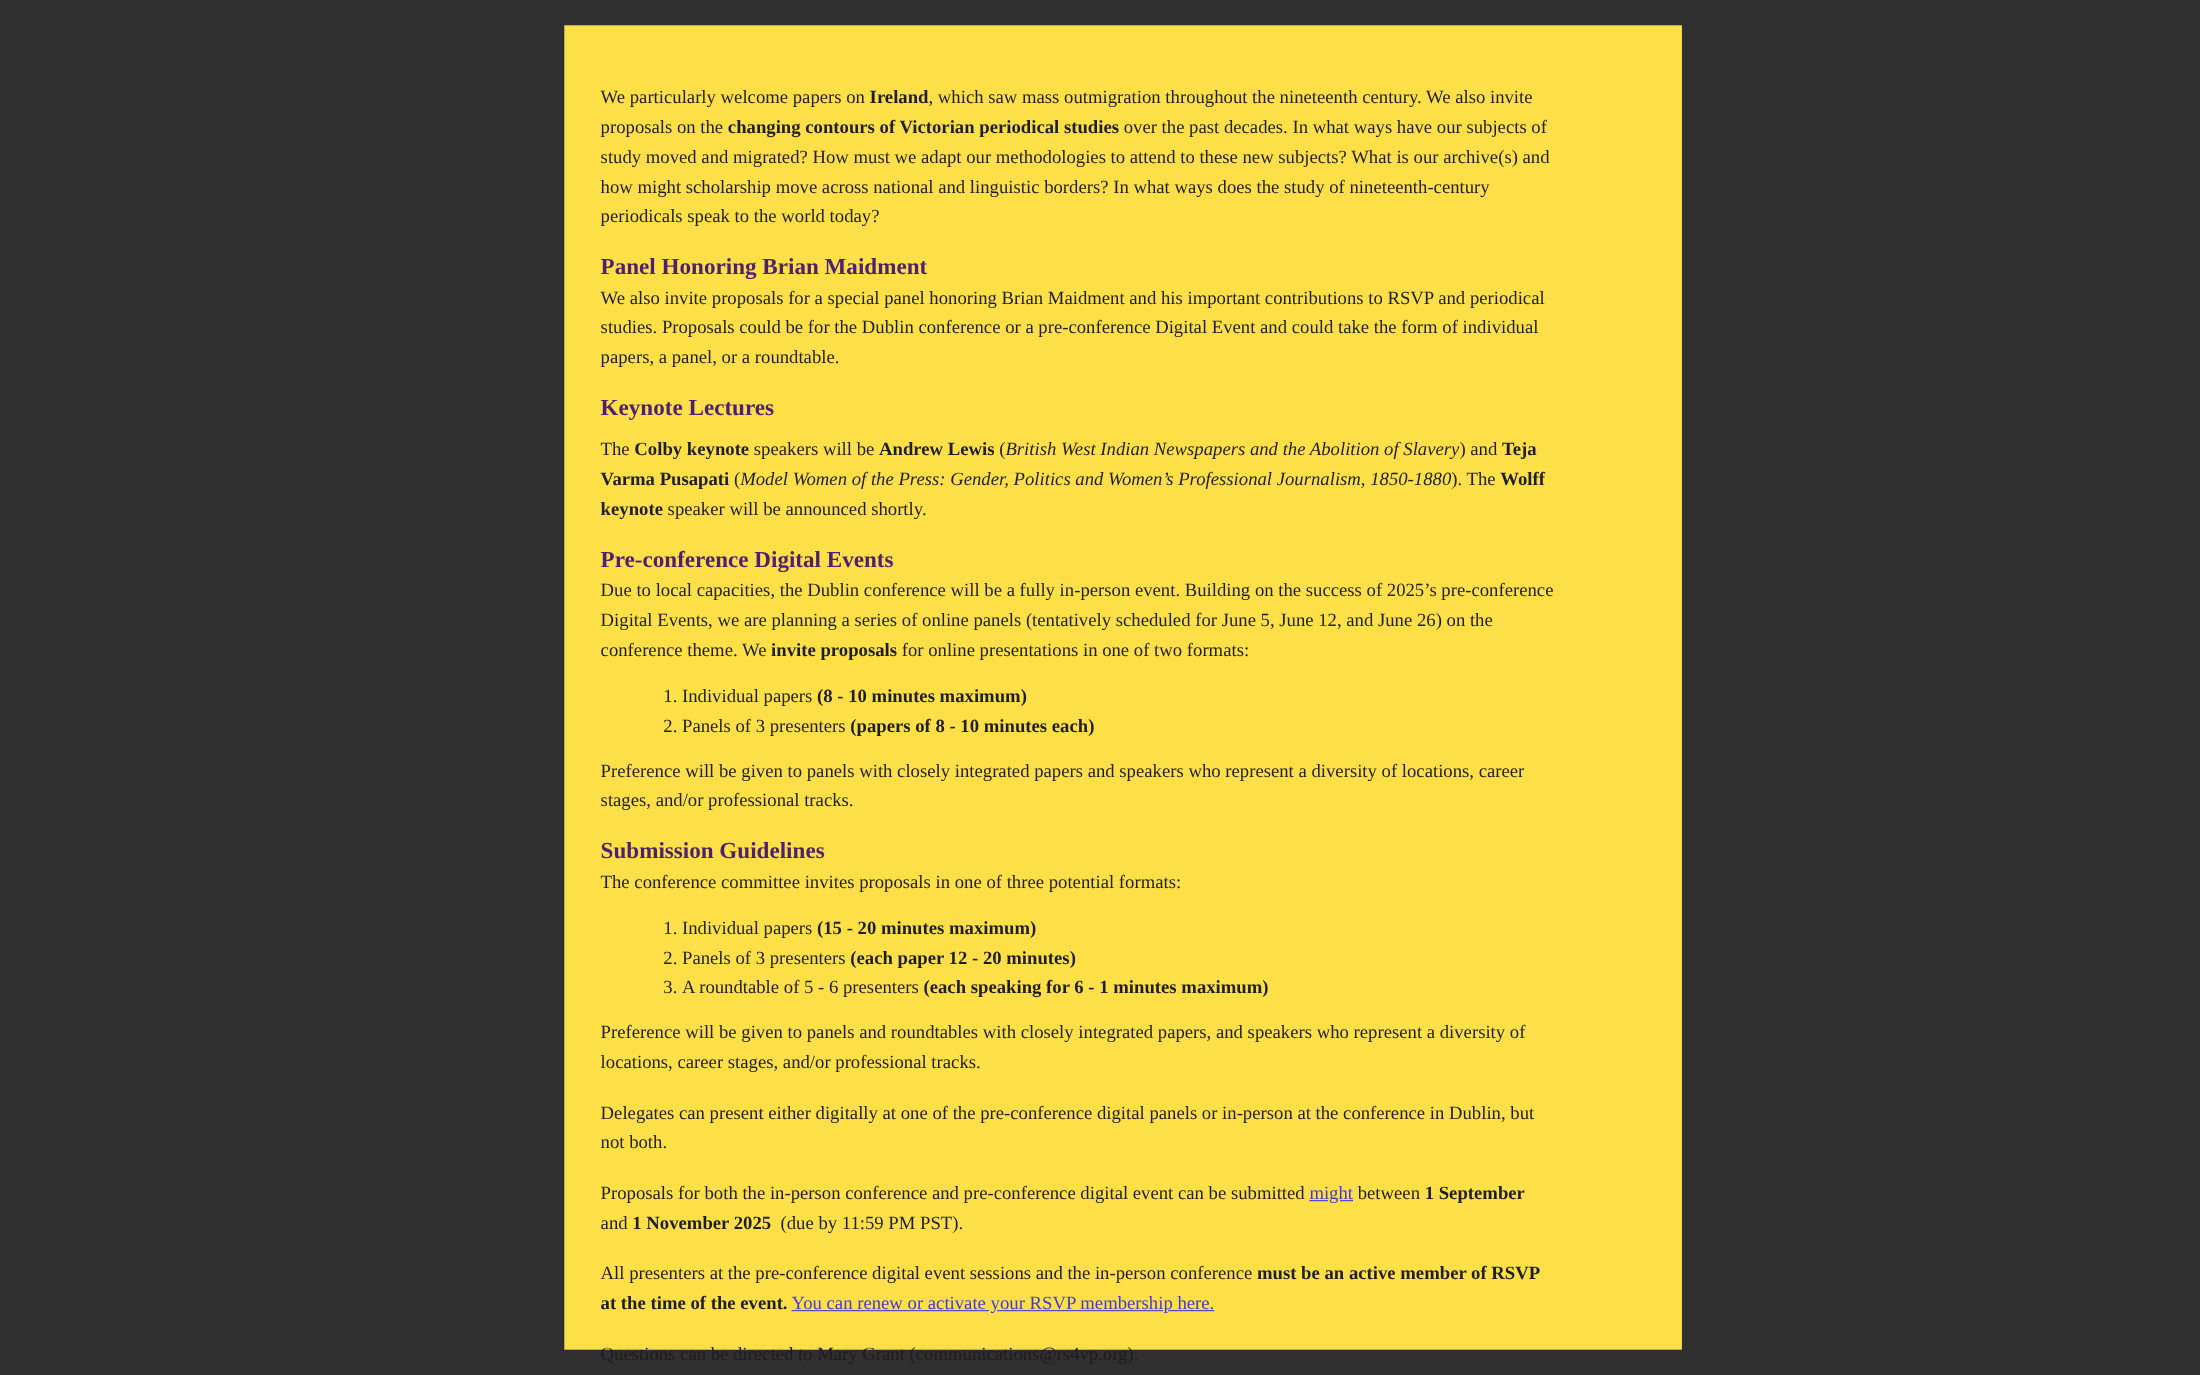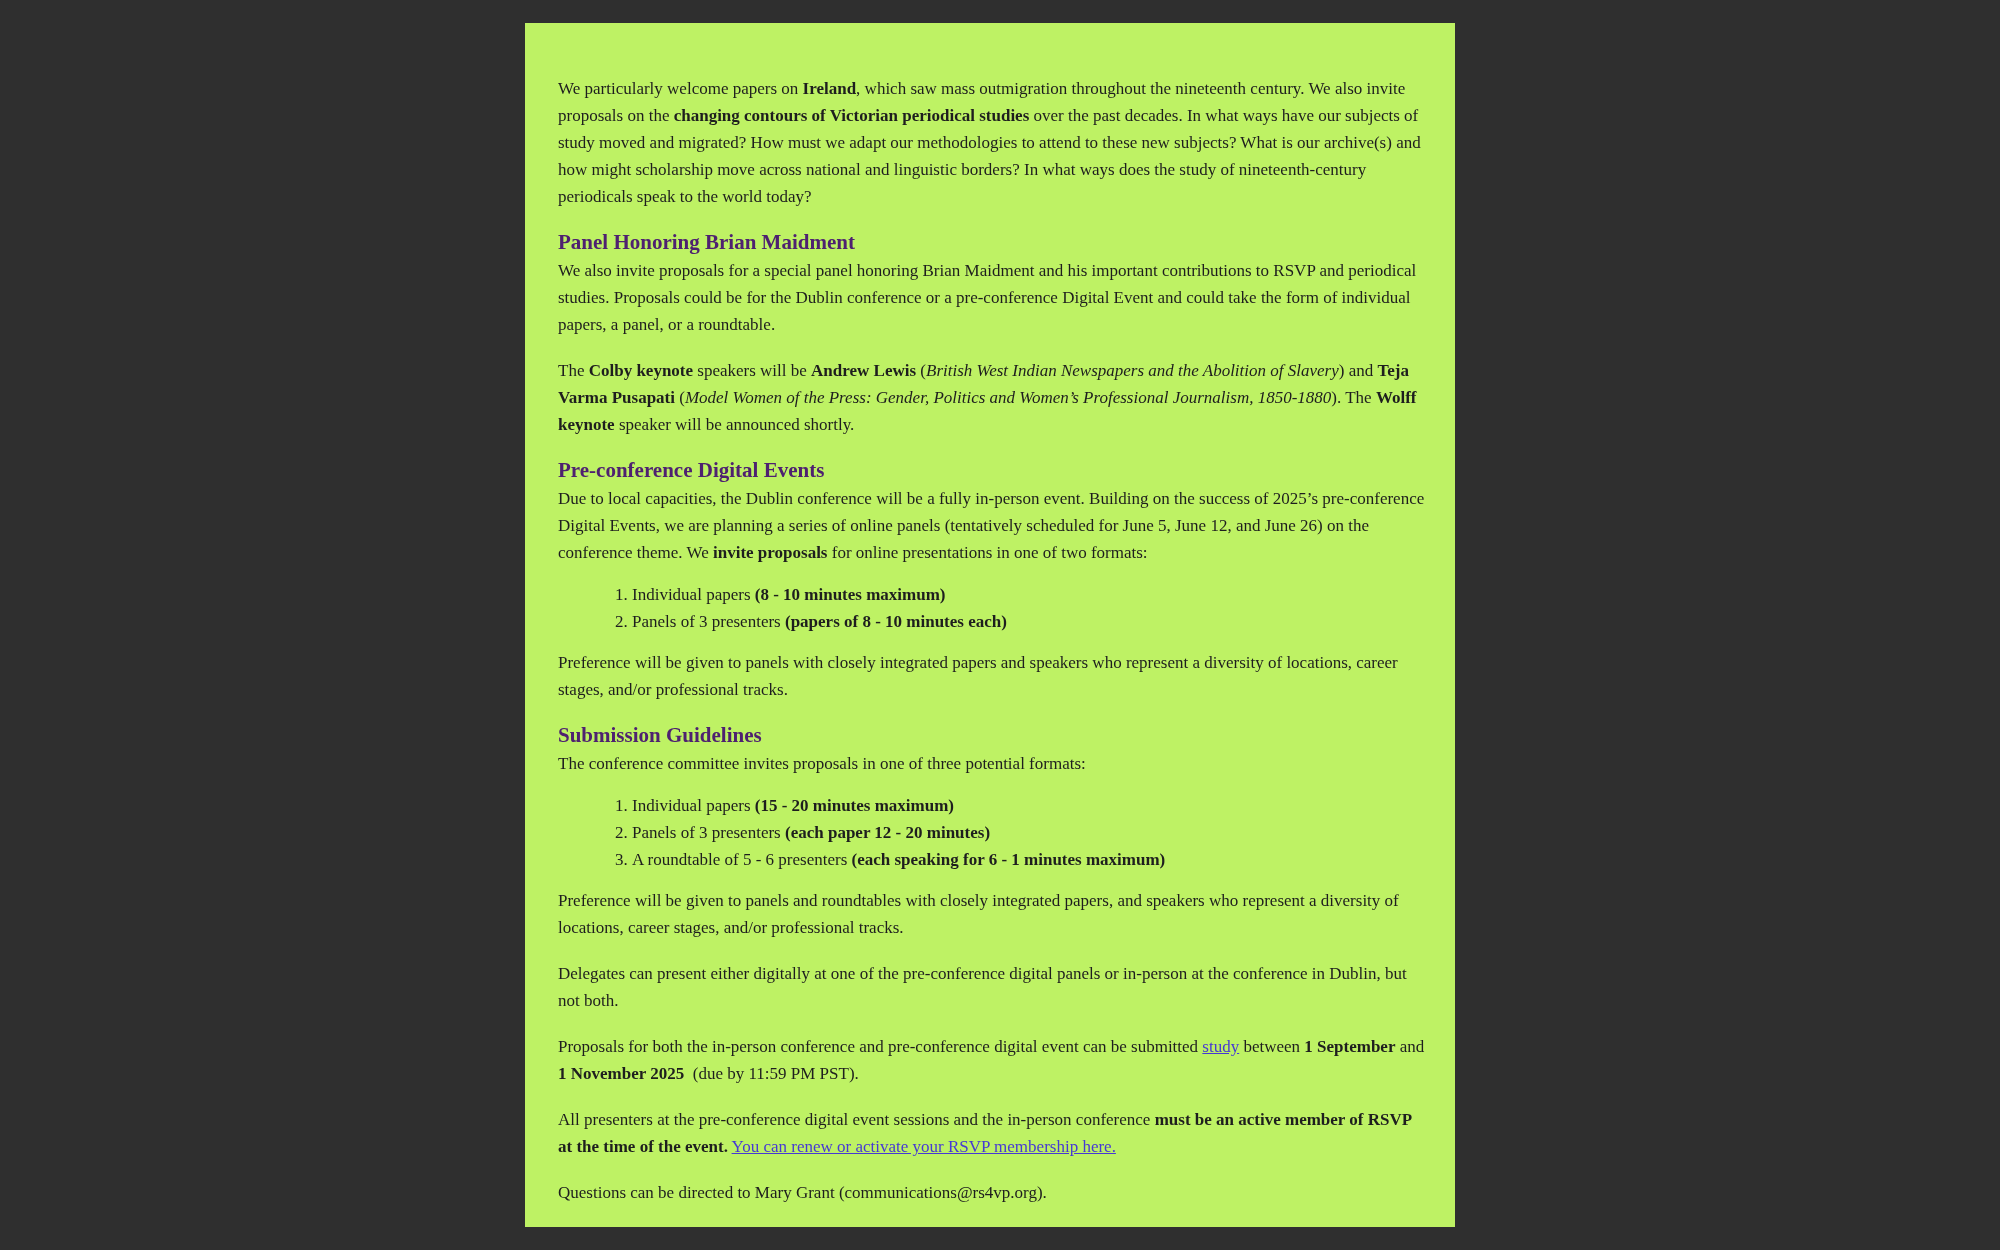--- a/index.html
+++ b/index.html
@@ -7,25 +7,25 @@
   body {
     width: 2000px;
     height: 1250px;
     background: #2f2f2f;
     position: relative;
     overflow: hidden;
     font-family: "Liberation Serif", serif;
   }
   .paper {
     position: absolute;
-    left: 525px;
+    left: 513px;
     top: 23px;
-    width: 930px;
+    width: 1016px;
     height: 1204px;
-    background: #bef264;
+    background: #fde047;
     padding: 52px 28px 0 33px;
   }
   .content {
     width: 869px;
     color: #1e1e1e;
     font-size: 17px;
     line-height: 27px;
   }
   .content p { margin: 0 0 19px; }
   .content h3 {
@@ -43,34 +43,35 @@
   .content a { color: #4639d4; text-decoration: underline; cursor: pointer; }
 </style>
 </head>
 <body>
 
 <div class="paper">
   <div class="content">
       <p><span>We particularly welcome papers on </span><span class="bold">Ireland</span><span>, which saw mass outmigration throughout the nineteenth century. We also invite proposals on the </span><span class="bold">changing contours of Victorian periodical studies</span><span> over the past decades. In what ways have our subjects of study moved and migrated? How must we adapt our methodologies to attend to these new subjects? What is our archive(s) and how might scholarship move across national and linguistic borders? In what ways does the study of nineteenth-century periodicals speak to the world today?</span></p>
       <h3 class="tight">Panel Honoring Brian Maidment</h3>
       <p><span>We also invite proposals for a special panel honoring Brian Maidment and his important contributions to RSVP and periodical studies. Proposals could be for the Dublin conference or a pre-conference Digital Event and could take the form of individual papers, a panel, or a roundtable.</span></p>
+      <h3>Keynote Lectures</h3>
       <p><span>The </span><span class="bold">Colby keynote</span><span> speakers will be </span><span class="bold">Andrew Lewis</span><span> (</span><span class="italic">British West Indian Newspapers and the Abolition of Slavery</span><span>) and </span><span class="bold">Teja Varma Pusapati</span><span> (</span><span class="italic">Model Women of the Press: Gender, Politics and Women’s Professional Journalism, 1850-1880</span><span>). The </span><span class="bold">Wolff keynote</span><span> speaker will be announced shortly.</span></p>
       <h3 class="tight">Pre-conference Digital Events</h3>
       <p><span>Due to local capacities, the Dublin conference will be a fully in-person event. Building on the success of 2025’s pre-conference Digital Events, we are planning a series of online panels (tentatively scheduled for June 5, June 12, and June 26) on the conference theme. We </span><span class="bold">invite proposals</span><span> for online presentations in one of two formats:</span></p>
       <ol>
         <li><span>Individual papers </span><span class="bold">(8 - 10 minutes maximum)</span></li>
         <li><span>Panels of 3 presenters </span><span class="bold">(papers of 8 - 10 minutes each)</span></li>
       </ol>
       <p><span>Preference will be given to panels with closely integrated papers and speakers who represent a diversity of locations, career stages, and/or professional tracks.</span></p>
       <h3 class="tight">Submission Guidelines</h3>
       <p><span>The conference committee invites proposals in one of three potential formats:</span></p>
       <ol>
         <li><span>Individual papers </span><span class="bold">(15 - 20 minutes maximum)</span></li>
         <li><span>Panels of 3 presenters </span><span class="bold">(each paper 12 - 20 minutes)</span></li>
         <li><span>A roundtable of 5 - 6 presenters </span><span class="bold">(each speaking for 6 - 1 minutes maximum)</span></li>
       </ol>
       <p><span>Preference will be given to panels and roundtables with closely integrated papers, and speakers who represent a diversity of locations, career stages, and/or professional tracks.</span></p>
       <p><span>Delegates can present either digitally at one of the pre-conference digital panels or in-person at the conference in Dublin, but not both.</span></p>
-      <p><span>Proposals for both the in-person conference and pre-conference digital event can be submitted </span><a>study</a><span> between </span><span class="bold">1 September</span><span> and </span><span class="bold">1 November 2025</span><span> &nbsp;(due by 11:59 PM PST).</span></p>
+      <p><span>Proposals for both the in-person conference and pre-conference digital event can be submitted </span><a>might</a><span> between </span><span class="bold">1 September</span><span> and </span><span class="bold">1 November 2025</span><span> &nbsp;(due by 11:59 PM PST).</span></p>
       <p><span>All presenters at the pre-conference digital event sessions and the in-person conference </span><span class="bold">must be an active member of RSVP at the time of the event.</span><span> </span><a>You can renew or activate your RSVP membership here.</a></p>
       <p><span>Questions can be directed to Mary Grant (communications@rs4vp.org).</span></p>
     </div>
 </div>
 
 </body></html>

